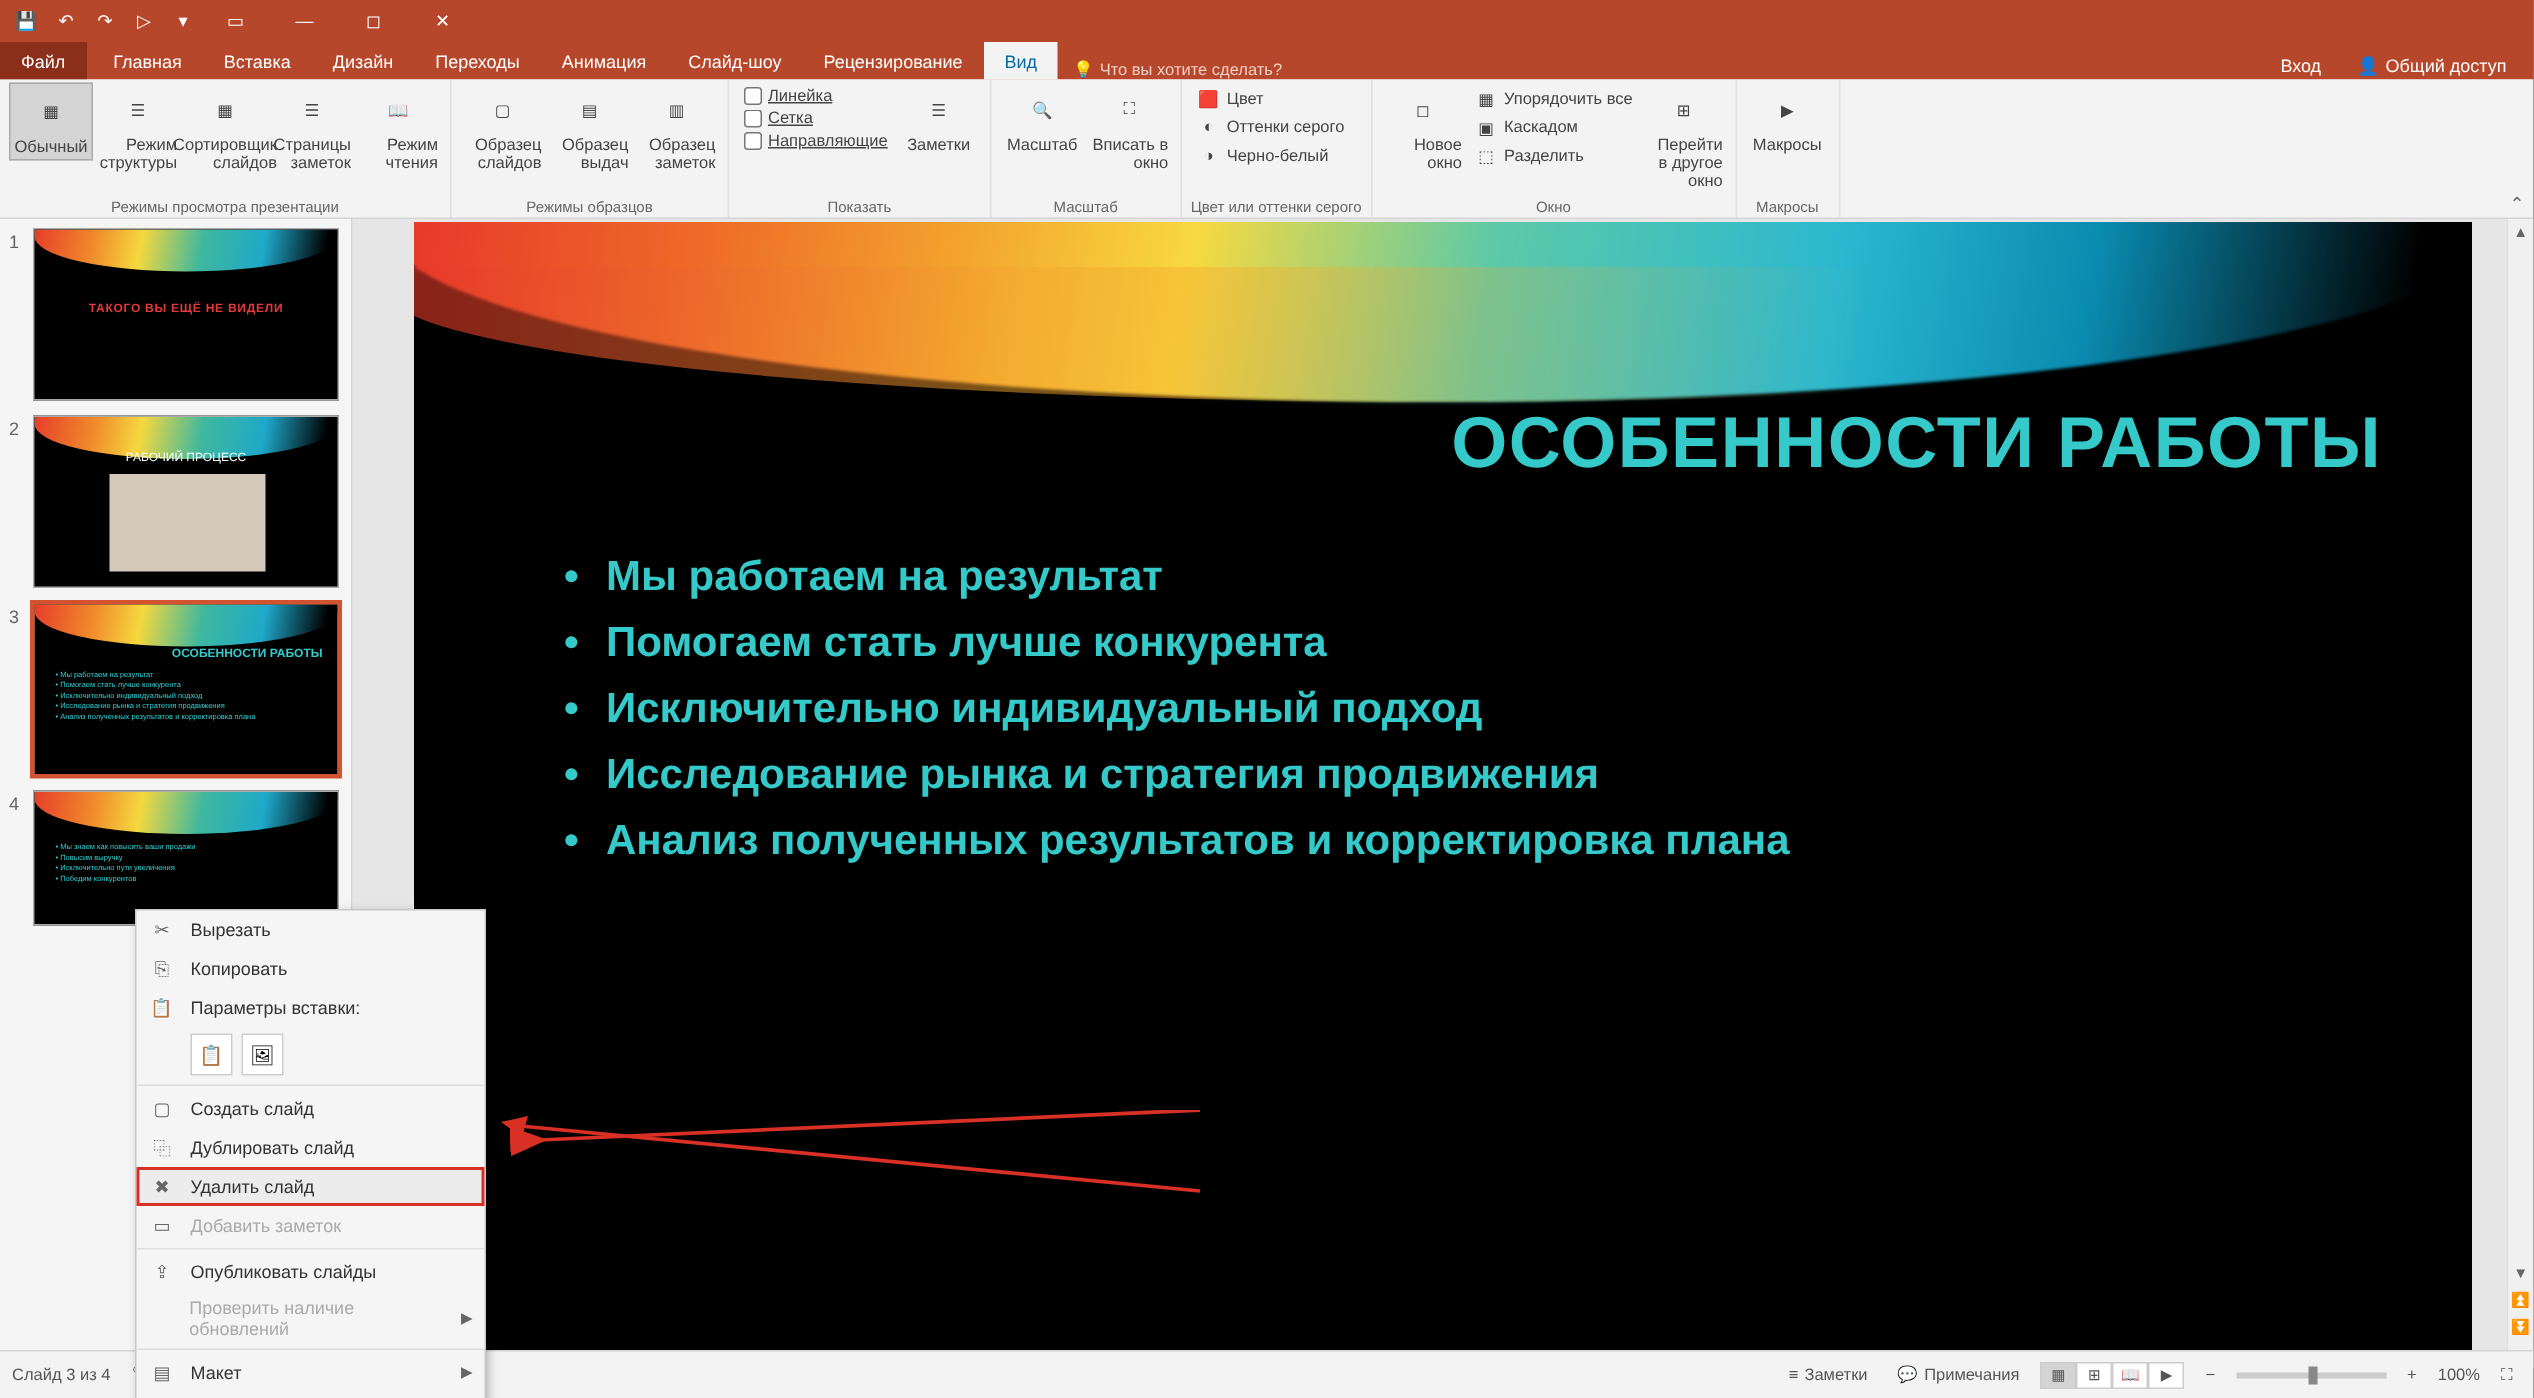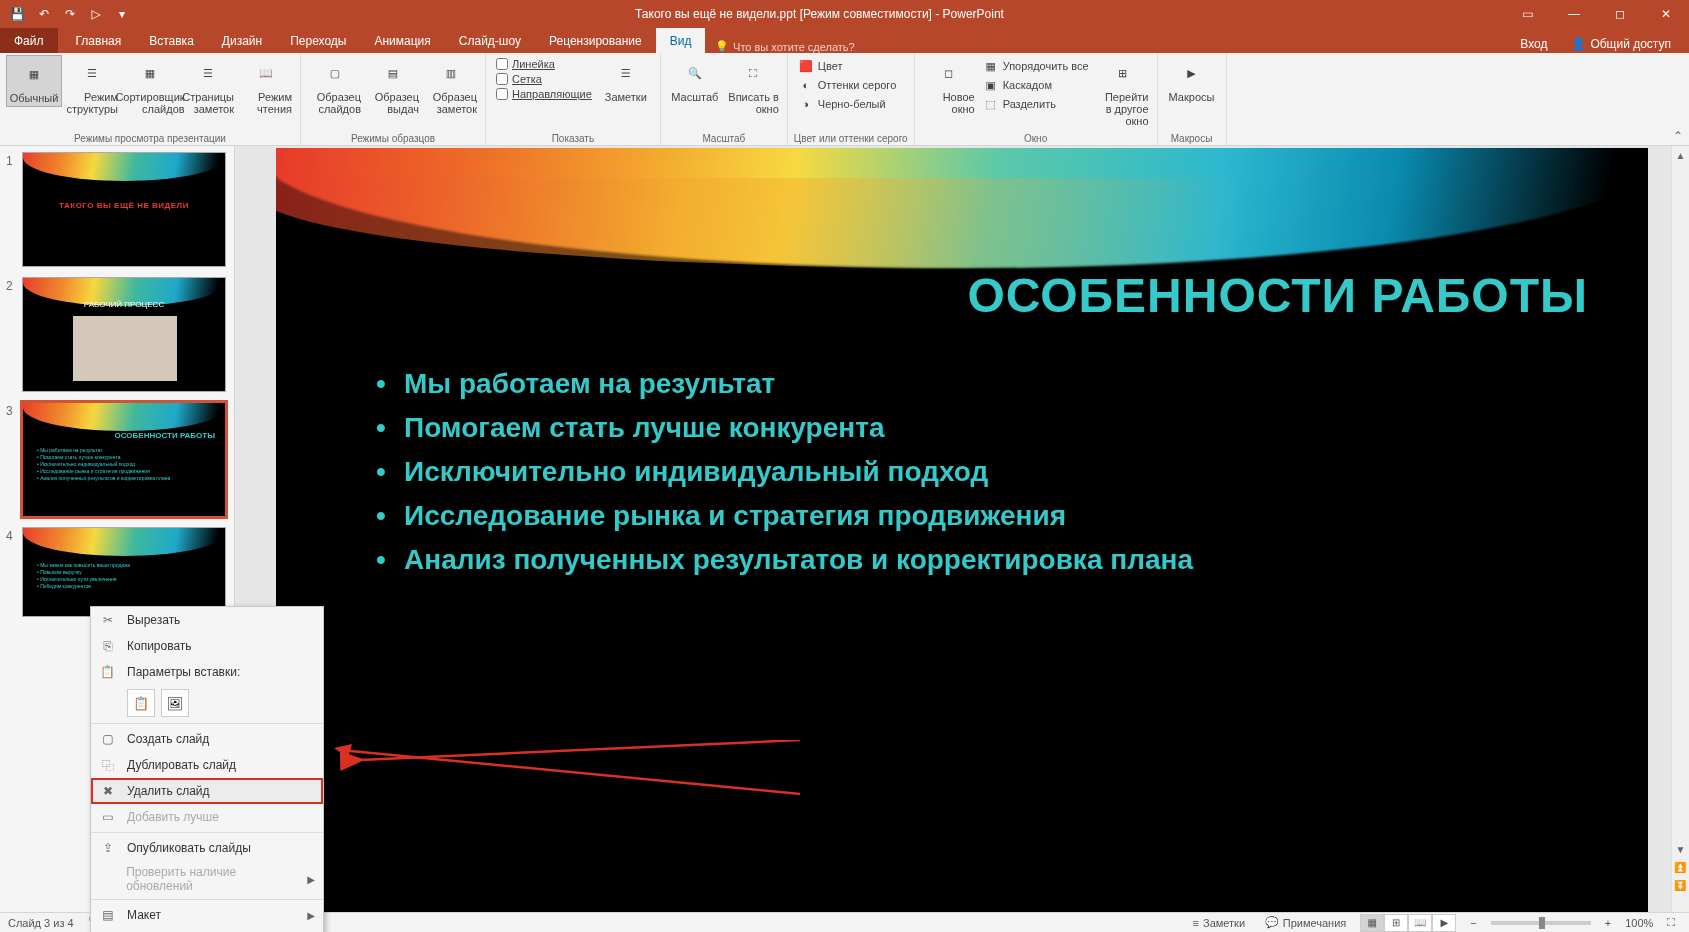--- a/index.html
+++ b/index.html
@@ -72,21 +72,21 @@
 .ctx-icon { width: 18px; height: 18px; display: flex; align-items: center; justify-content: center; color: #666; font-size: 12px; }
 .ctx-sep { height: 1px; background: #ddd; margin: 2px 0; }
 .ctx-paste-row { display: flex; gap: 6px; padding: 4px 8px 4px 36px; }
 .ctx-paste-btn { width: 28px; height: 28px; border: 1px solid #ccc; background: #fff; display: flex; align-items: center; justify-content: center; cursor: pointer; font-size: 13px; }
 .ctx-arrow { margin-left: auto; color: #666; font-size: 10px; }
 
 
 .arrow-ann { position: absolute; left: 340px; top: 740px; width: 460px; height: 130px; pointer-events: none; z-index: 90; }
 
 
-.statusbar { position: absolute; bottom: 0; left: 0; right: 0; height: 20px; background: #f3f3f3; border-top: 1px solid #d4d4d4; display: flex; align-items: center; font-size: 11px; color: #555; padding: 0 8px; }
+.statusbar { position: absolute; bottom: 0; left: 0; right: 0; height: 32px; background: #f3f3f3; border-top: 1px solid #d4d4d4; display: flex; align-items: center; font-size: 11px; color: #555; padding: 0 8px; }
 .sb-left { display: flex; align-items: center; gap: 14px; }
 .sb-right { margin-left: auto; display: flex; align-items: center; gap: 8px; }
 .sb-btn { padding: 2px 6px; cursor: pointer; display: flex; align-items: center; gap: 4px; }
 .sb-views { display: flex; gap: 0; }
 .sb-view { width: 24px; height: 18px; border: 1px solid #ccc; display: flex; align-items: center; justify-content: center; cursor: pointer; font-size: 10px; background: #fff; }
 .sb-view.active { background: #d4d4d4; }
 .zoom-slider { width: 100px; height: 4px; background: #ccc; position: relative; }
 .zoom-thumb { position: absolute; left: 48px; top: -4px; width: 6px; height: 12px; background: #888; }
 
 svg { display: block; }
@@ -95,21 +95,20 @@
 <body>
 
 <div class="titlebar">
   <div class="qat">
     <div class="qat-btn">💾</div>
     <div class="qat-btn">↶</div>
     <div class="qat-btn">↷</div>
     <div class="qat-btn">▷</div>
     <div class="qat-btn">▾</div>
   </div>
-  <div class="title-text">Такого вы ещё не видели.ppt [Режим совместимости] - PowerPoint</div>
   <div class="win-controls">
     <div class="win-btn">▭</div>
     <div class="win-btn">—</div>
     <div class="win-btn">◻</div>
     <div class="win-btn">✕</div>
   </div>
 </div>
 
 <div class="ribbon-tabs">
   <div class="ribbon-tab file">Файл</div>
@@ -372,21 +371,21 @@
   <div class="ctx-item">
       <span class="ctx-icon">⿻</span>
       <span>Дублировать слайд</span>
     </div>
   <div class="ctx-item highlight">
       <span class="ctx-icon">✖</span>
       <span>Удалить слайд</span>
     </div>
   <div class="ctx-item disabled">
       <span class="ctx-icon">▭</span>
-      <span>Добавить лучше</span>
+      <span>Добавить заметок</span>
     </div>
   <div class="ctx-sep"></div>
   <div class="ctx-item">
       <span class="ctx-icon">⇪</span>
       <span>Опубликовать слайды</span>
     </div>
   <div class="ctx-item disabled">
       <span class="ctx-icon"></span>
       <span>Проверить наличие обновлений</span>
       <span class="ctx-arrow">▶</span>

